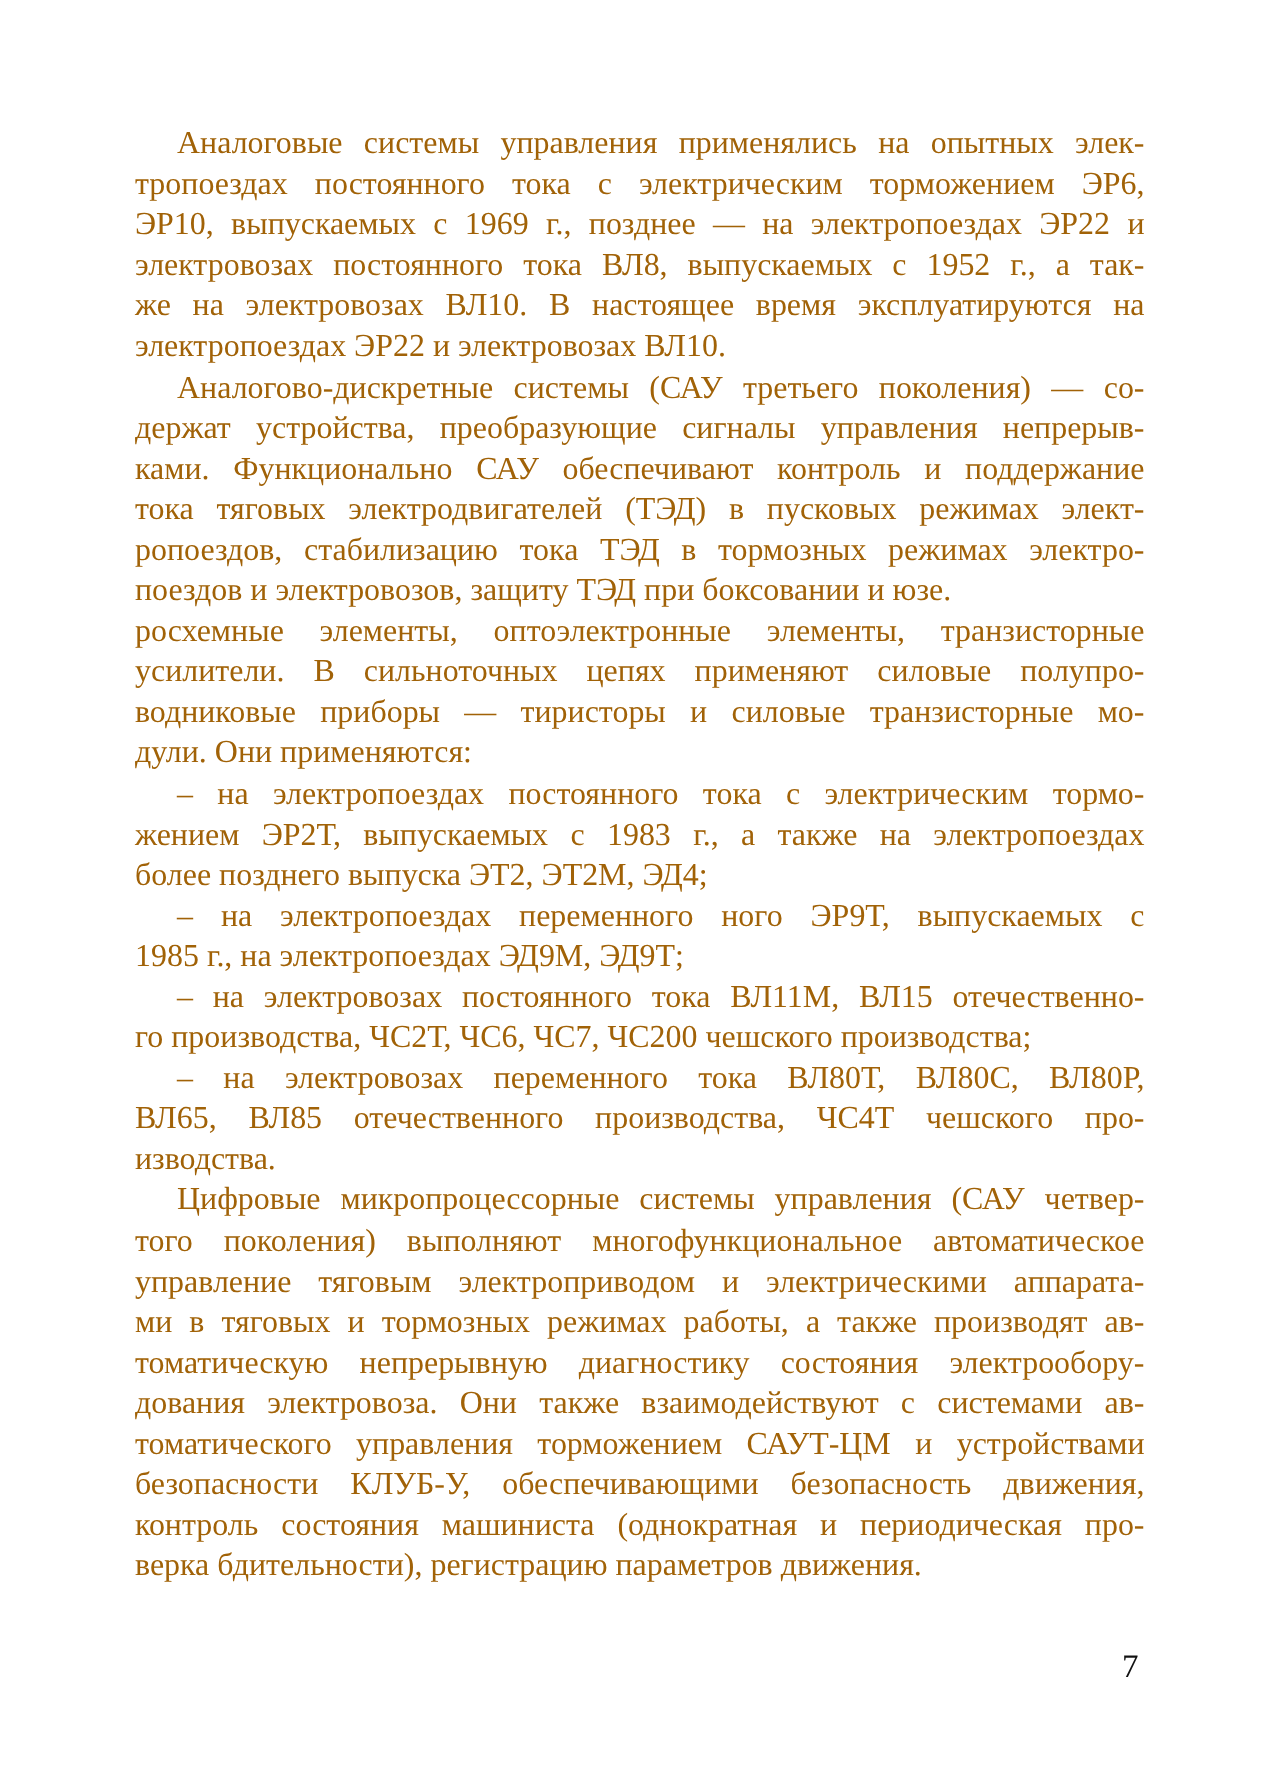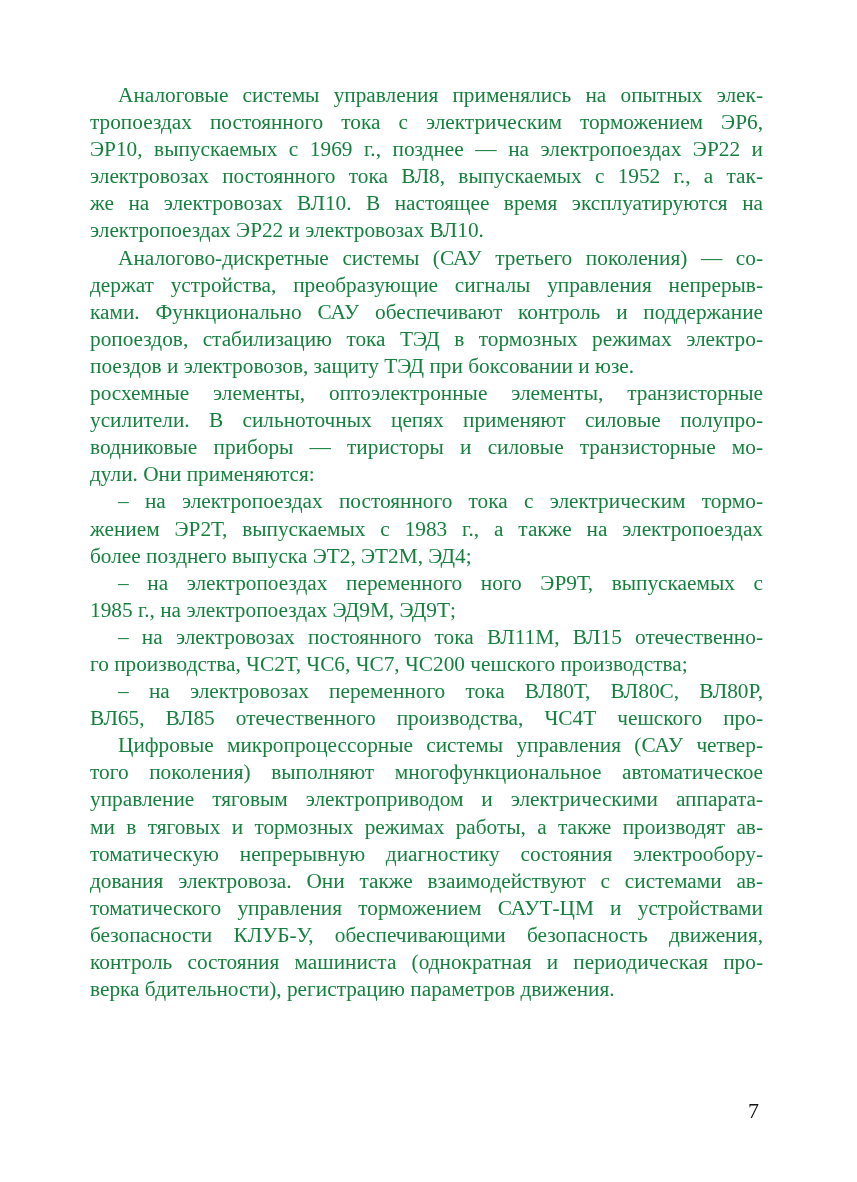--- a/index.html
+++ b/index.html
@@ -1,20 +1,20 @@
 <!DOCTYPE html>
 <html><head>
 <meta charset="utf-8">
 <style>
   html, body { margin: 0; padding: 0; background: #ffffff; }
   body { width: 857px; height: 1182px; position: relative; overflow: hidden; }
   .page {
     position: absolute; left: 90px; top: 82px; width: 673px;
     font-family: "Liberation Serif", "DejaVu Serif", serif;
-    font-size: 21.3px; color: #15803d;
+    font-size: 21.3px; color: #a16207;
   }
   .line {
     display: block; height: 27.1px; line-height: 27.1px;
     text-align: justify; text-align-last: justify; white-space: nowrap;
   }
   .line.last { text-align-last: left; }
   .line.indent { padding-left: 28px; }
   .line .it { }
   .page-number {
     position: absolute; left: 748px; top: 1098px;
@@ -31,20 +31,21 @@
       <span class="line"><span>тропоездах постоянного тока с электрическим торможением ЭР6,</span></span>
       <span class="line"><span>ЭР10, выпускаемых с 1969 г., позднее — на электропоездах ЭР22 и</span></span>
       <span class="line"><span>электровозах постоянного тока ВЛ8, выпускаемых с 1952 г., а так-</span></span>
       <span class="line"><span>же на электровозах ВЛ10. В настоящее время эксплуатируются на</span></span>
       <span class="line last"><span>электропоездах ЭР22 и электровозах ВЛ10.</span></span>
     </div>
     <div>
       <span class="line indent"><span class="it">Аналогово-дискретные системы</span><span> (САУ третьего поколения) — со-</span></span>
       <span class="line"><span>держат устройства, преобразующие сигналы управления непрерыв-</span></span>
       <span class="line"><span>ками. Функционально САУ обеспечивают контроль и поддержание</span></span>
+      <span class="line"><span>тока тяговых электродвигателей (ТЭД) в пусковых режимах элект-</span></span>
       <span class="line"><span>ропоездов, стабилизацию тока ТЭД в тормозных режимах электро-</span></span>
       <span class="line last"><span>поездов и электровозов, защиту ТЭД при боксовании и юзе.</span></span>
     </div>
     <div>
       <span class="line"><span>росхемные элементы, оптоэлектронные элементы, транзисторные</span></span>
       <span class="line"><span>усилители. В сильноточных цепях применяют силовые полупро-</span></span>
       <span class="line"><span>водниковые приборы — тиристоры и силовые транзисторные мо-</span></span>
       <span class="line last"><span>дули. Они применяются:</span></span>
     </div>
     <div>
@@ -56,20 +57,21 @@
       <span class="line indent"><span>– на электропоездах переменного ного ЭР9Т, выпускаемых с</span></span>
       <span class="line last"><span>1985 г., на электропоездах ЭД9М, ЭД9Т;</span></span>
     </div>
     <div>
       <span class="line indent"><span>– на электровозах постоянного тока ВЛ11М, ВЛ15 отечественно-</span></span>
       <span class="line last"><span>го производства, ЧС2Т, ЧС6, ЧС7, ЧС200 чешского производства;</span></span>
     </div>
     <div>
       <span class="line indent"><span>– на электровозах переменного тока ВЛ80Т, ВЛ80С, ВЛ80Р,</span></span>
       <span class="line"><span>ВЛ65, ВЛ85 отечественного производства, ЧС4Т чешского про-</span></span>
+      <span class="line last"><span>изводства.</span></span>
     </div>
     <div>
       <span class="line indent"><span class="it">Цифровые микропроцессорные системы</span><span> управления (САУ четвер-</span></span>
       <span class="line"><span>того поколения) выполняют многофункциональное автоматическое</span></span>
       <span class="line"><span>управление тяговым электроприводом и электрическими аппарата-</span></span>
       <span class="line"><span>ми в тяговых и тормозных режимах работы, а также производят ав-</span></span>
       <span class="line"><span>томатическую непрерывную диагностику состояния электрообору-</span></span>
       <span class="line"><span>дования электровоза. Они также взаимодействуют с системами ав-</span></span>
       <span class="line"><span>томатического управления торможением САУТ-ЦМ и устройствами</span></span>
       <span class="line"><span>безопасности КЛУБ-У, обеспечивающими безопасность движения,</span></span>

